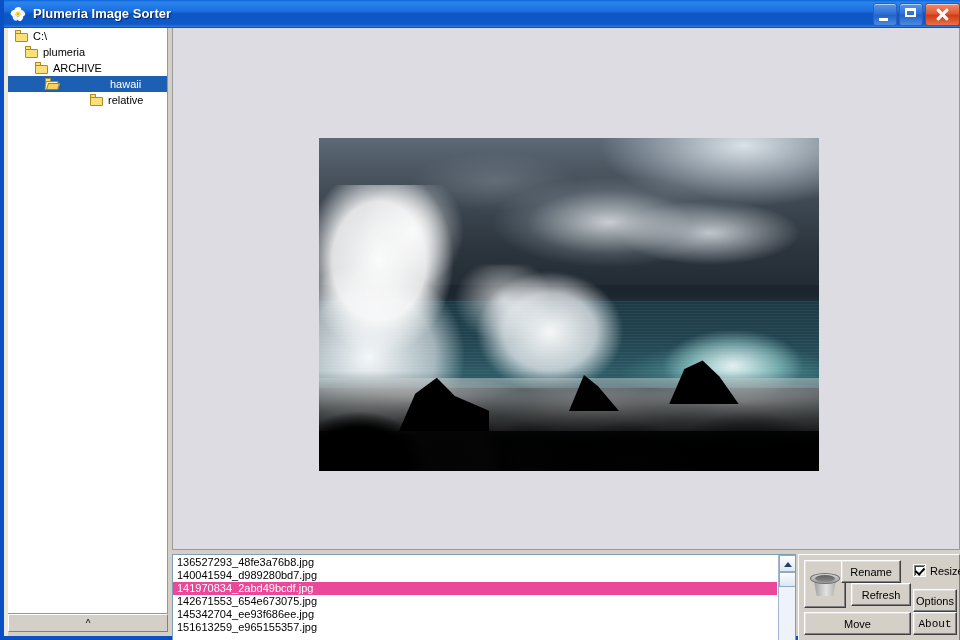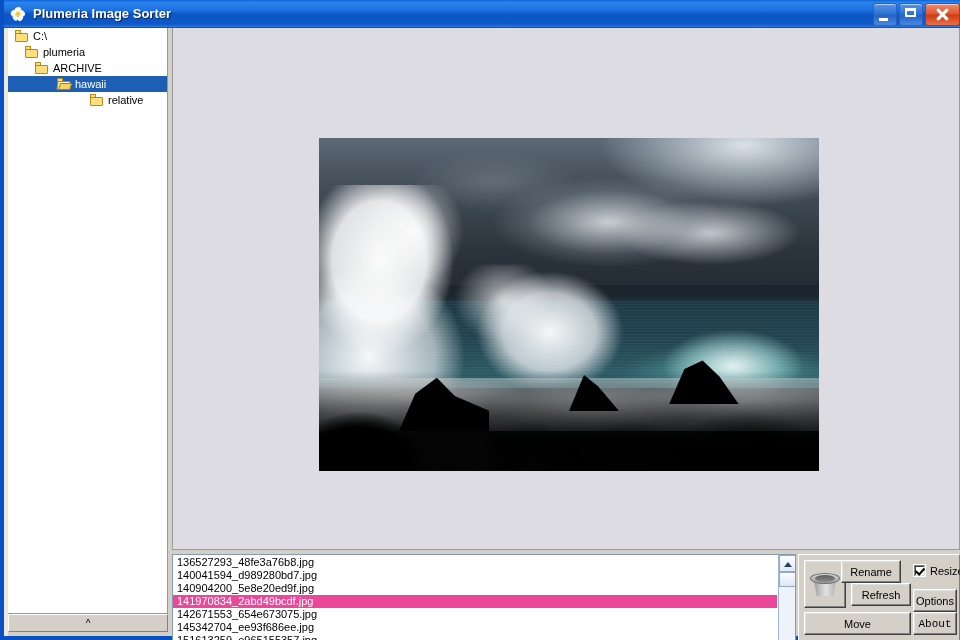--- a/index.html
+++ b/index.html
@@ -361,21 +361,21 @@
               </span>
               <span>plumeria</span>
             </div>
             <div class="tree-item" style="padding-left: 26px;">
               <span class="folder">
                 <span class="ftab"></span>
                 <span class="fbody"></span>
               </span>
               <span>ARCHIVE</span>
             </div>
-            <div class="tree-item sel" style="padding-left: 48px;">
+            <div class="tree-item sel" style="padding-left: 36px; gap: 47px;">
               <span class="folder open">
                 <span class="ftab"></span>
                 <span class="fbody"></span>
               </span>
               <span>hawaii</span>
             </div>
             <div class="tree-item" style="padding-left: 36px; margin-left: 45px;">
               <span class="folder">
                 <span class="ftab"></span>
                 <span class="fbody"></span>
@@ -401,21 +401,20 @@
           <div class="ph-rock-a"></div>
           <div class="ph-rock-b"></div>
           <div class="ph-rock-c"></div>
         </div>
       </div>
 
       <div class="list-panel">
         <div class="list-rows" id="file-rows">
             <div class="list-row"><span>136527293_48fe3a76b8.jpg</span></div>
             <div class="list-row"><span>140041594_d989280bd7.jpg</span></div>
-            <div class="list-row"><span>140904200_5e8e20ed9f.jpg</span></div>
             <div class="list-row sel"><span>141970834_2abd49bcdf.jpg</span></div>
             <div class="list-row"><span>142671553_654e673075.jpg</span></div>
             <div class="list-row"><span>145342704_ee93f686ee.jpg</span></div>
             <div class="list-row"><span>151613259_e965155357.jpg</span></div>
           </div>
         <div class="vscroll">
           <div class="sbtn up"></div>
           <div class="sthumb"></div>
 
         </div>

